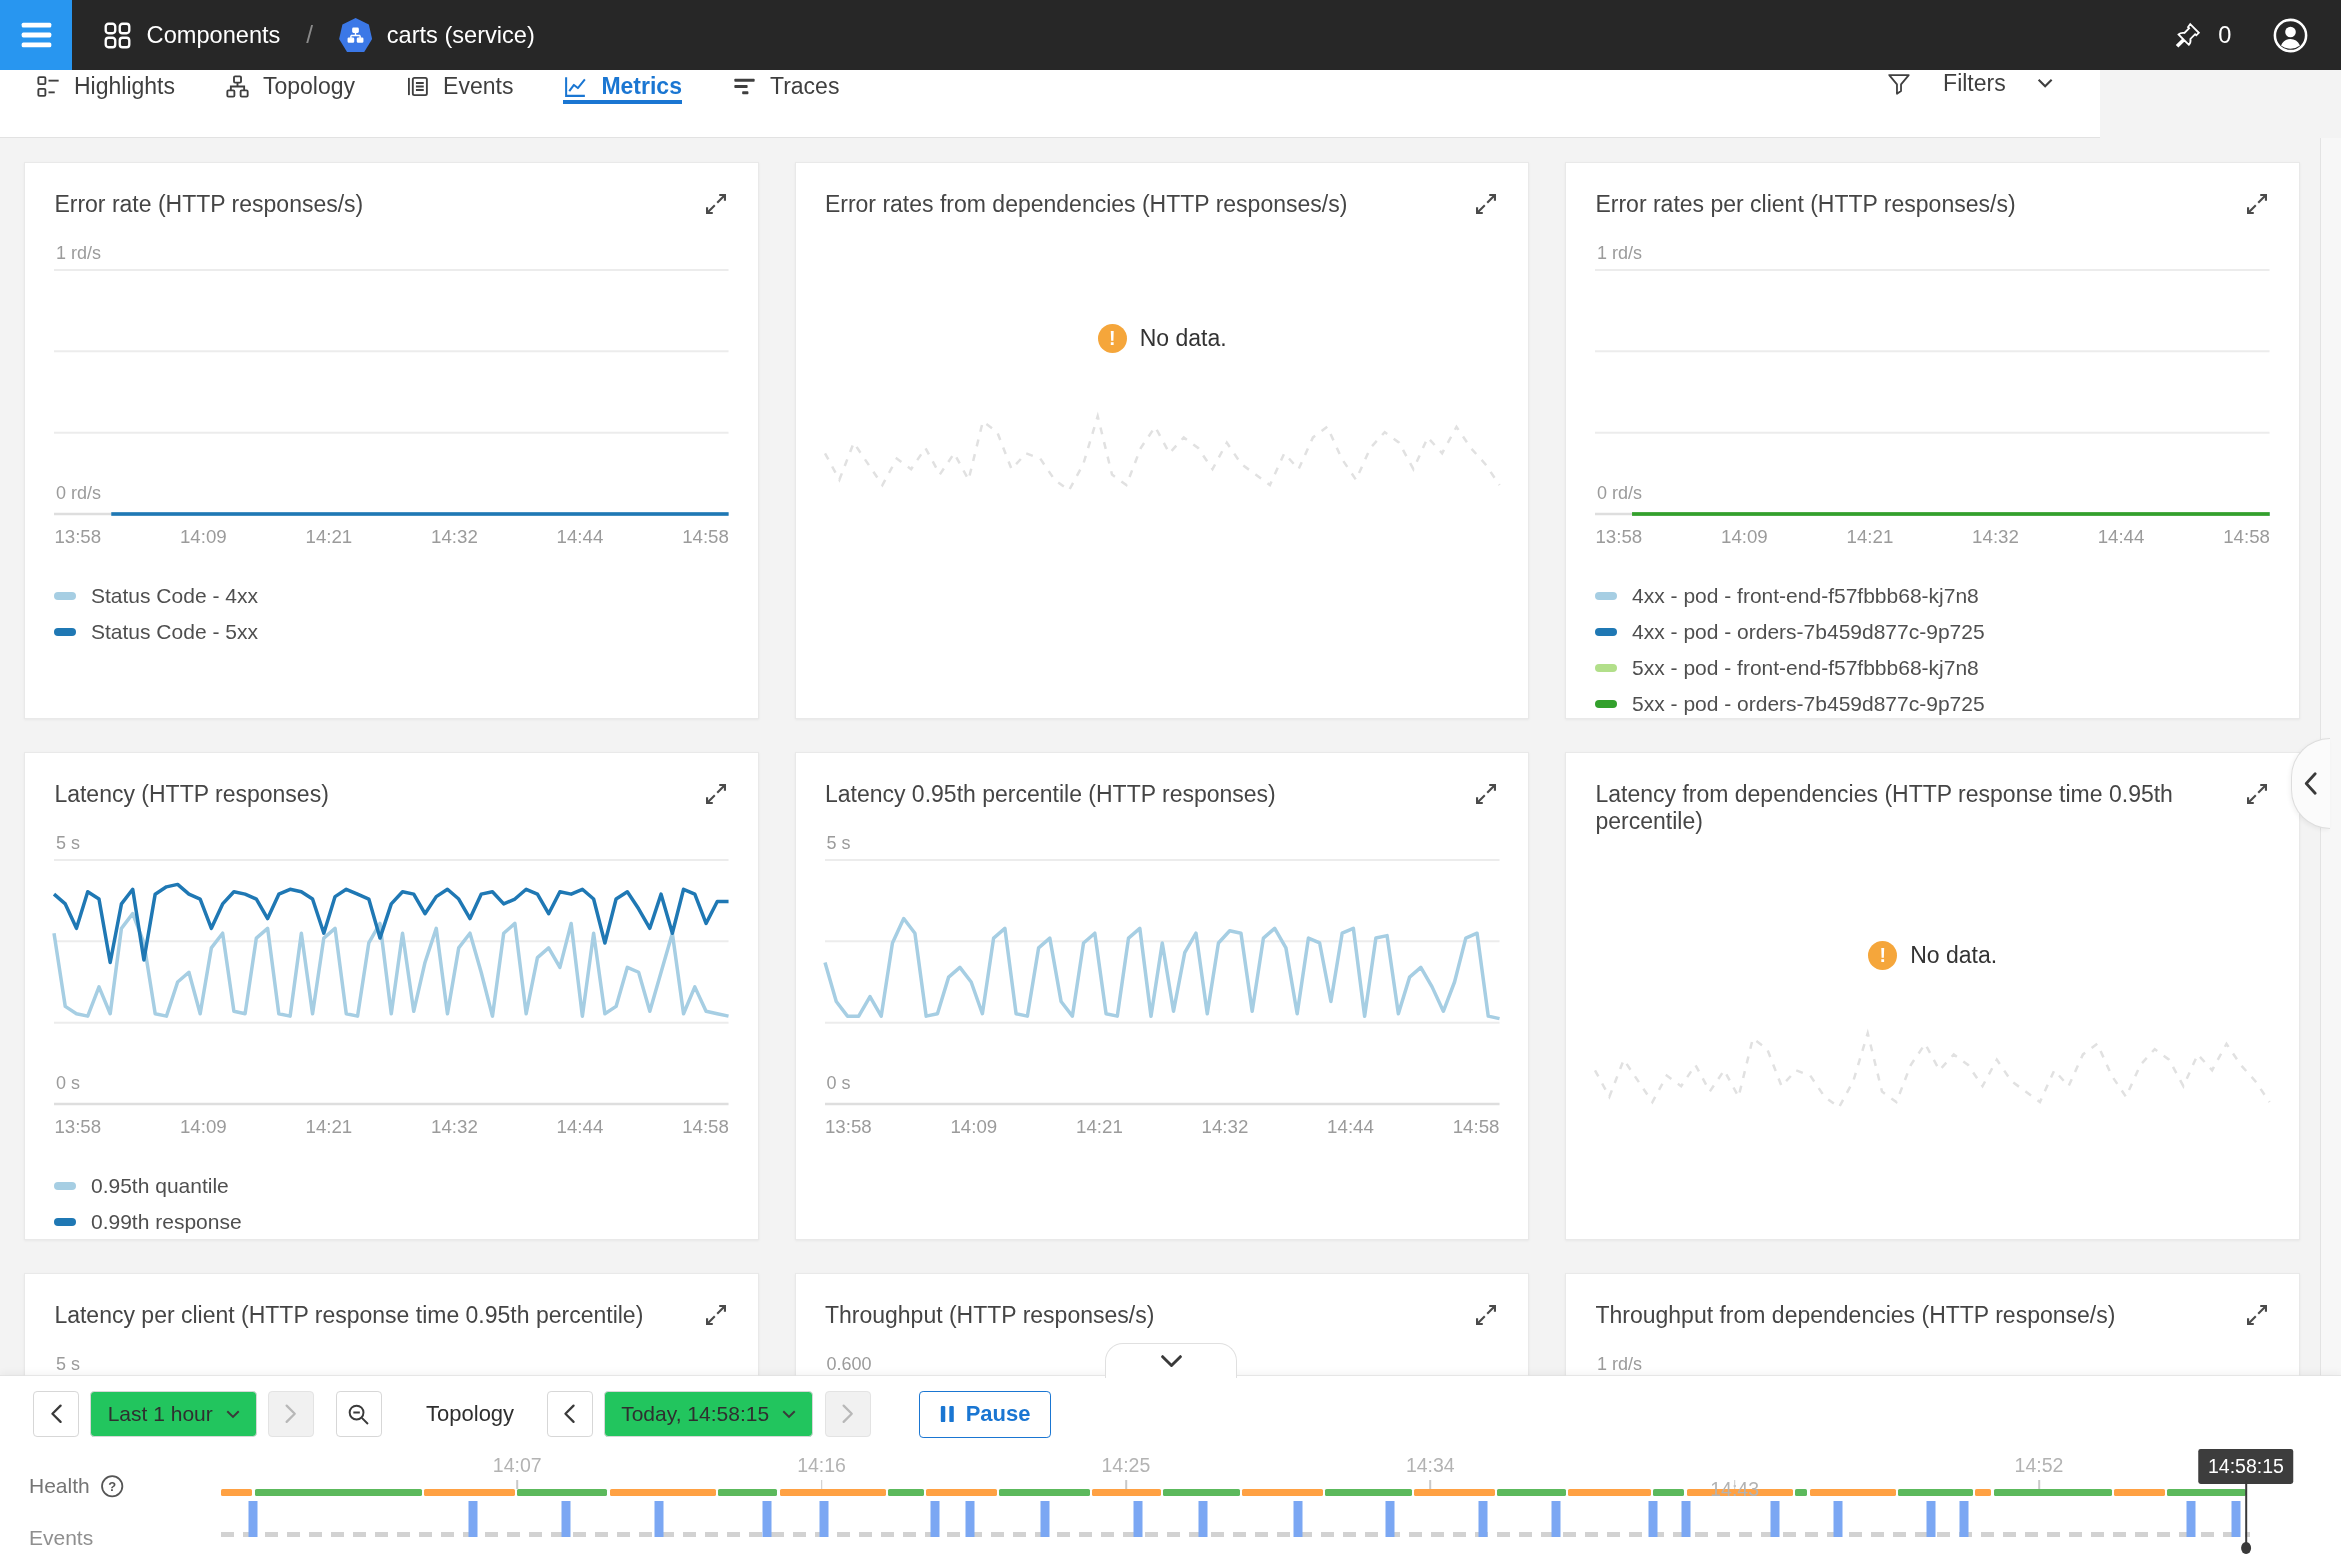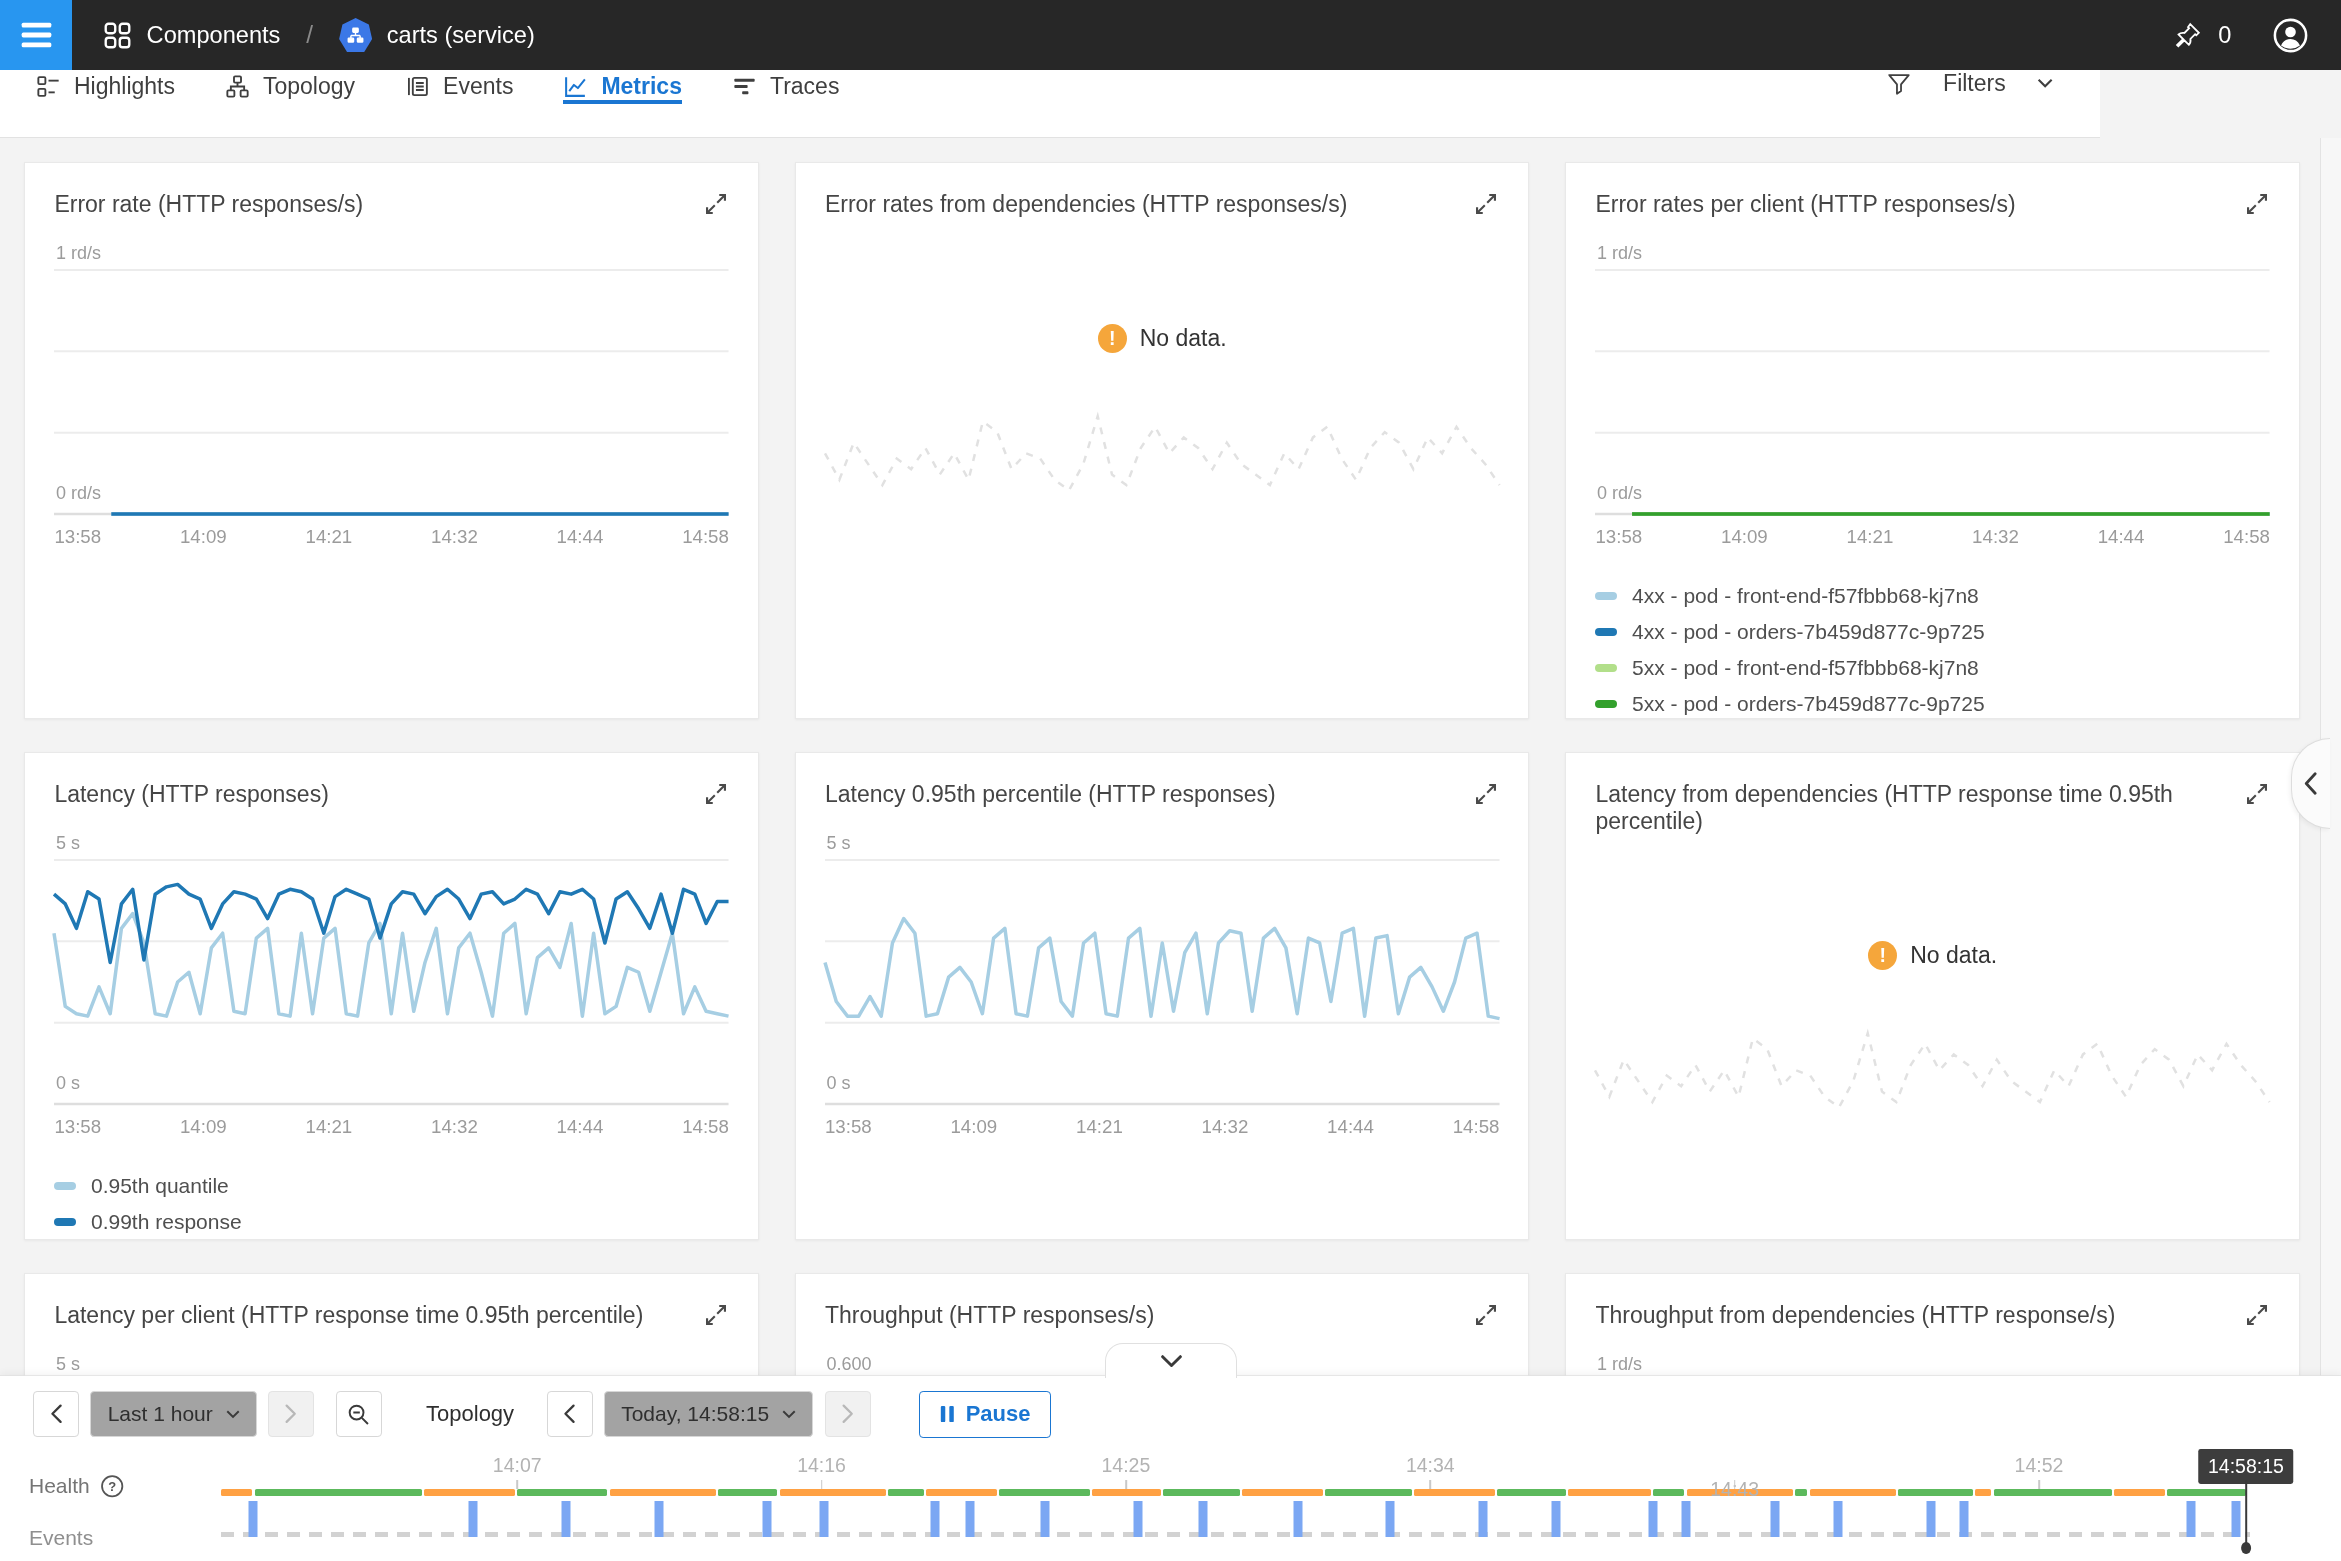--- a/index.html
+++ b/index.html
@@ -47,21 +47,21 @@
   .rail { position:absolute; top:138px; right:0; width:21px; height:1423px; background:#f7f7f7; border-left:0.8px solid #e3e3e3; z-index:40; }
   .rail-thumb { position:absolute; right:6.5px; top:1311px; width:8.1px; height:63px; border-radius:4.1px; background:#dcdcdc; }
   .collapse-tab { position:absolute; top:738px; right:11.4px; width:39px; height:91px; background:#fbfbfb; border:0.8px solid #ddd; border-right:none; border-radius:46px 0 0 46px; display:flex; align-items:center; justify-content:center; z-index:41; cursor:pointer; box-shadow:-1.6px 1.6px 4.1px rgba(0,0,0,.05); }
 
   
   .panel { position:absolute; left:0; bottom:0; width:2342px; height:185px; background:#fff; box-shadow:0 -0.8px 0 #e2e2e2, 0 -3.3px 8.1px rgba(0,0,0,.05); z-index:50; }
   .pull-tab { position:absolute; top:-33px; left:50%; transform:translateX(-50%); width:132px; height:35px; background:#fff; border:0.8px solid #e0e0e0; border-bottom:none; border-radius:18px 18px 0 0; display:flex; align-items:center; justify-content:center; cursor:pointer; }
   .controls { display:flex; align-items:center; padding:14.6px 0 0 33px; gap:11.4px; }
   .btn { height:46px; min-width:46px; border:0.8px solid #d7d7d7; border-radius:4.1px; background:#fff; display:flex; align-items:center; justify-content:center; cursor:pointer; }
   .btn.disabled { background:#f1f1f1; border-color:#e3e3e3; cursor:default; }
-  .dropdown { height:46px; border:0.8px solid #d7d7d7; border-radius:4.1px; background:#a3a3a3; display:flex; align-items:center; gap:13px; padding:0 16.3px; font-size:21px; color:#2f2f2f; cursor:pointer; }
+  .dropdown { height:46px; border:0.8px solid #d7d7d7; border-radius:4.1px; background:#22c55e; display:flex; align-items:center; gap:13px; padding:0 16.3px; font-size:21px; color:#2f2f2f; cursor:pointer; }
   .ctl-label { font-size:22px; color:#2f2f2f; margin:0 21px 0 33px; }
   .pause-btn { height:47px; border:1.6px solid #1a76d2; border-radius:4.1px; background:#fff; color:#1a76d2; font-size:22px; font-weight:bold; display:flex; align-items:center; gap:11.4px; padding:0 19.5px; margin-left:37px; cursor:pointer; }
 
   .tl { position:absolute; left:0; top:70px; width:2342px; height:115px; }
   .tl-side-label { position:absolute; left:29px; font-size:21px; color:#757575; display:flex; align-items:center; gap:9.8px; }
   .tl-track { position:absolute; left:221px; top:0; width:2029px; height:115px; }
   .tick-label { position:absolute; top:8.1px; transform:translateX(-50%); font-size:19.5px; color:#b3b3b3; }
   .tick-mark { position:absolute; top:34px; width:1.6px; height:9px; background:#c9c9c9; transform:translateX(-50%); }
   .health-bar { position:absolute; top:43px; left:0; right:0; height:7.3px; display:flex; gap:2.4px; }
   .hseg { border-radius:1.6px; } .hseg.g { background:#5cb95c; } .hseg.o { background:#ffa143; }
@@ -194,20 +194,30 @@
           <div class="ylab top">1 rd/s</div>
           <div class="ylab bot">0 rd/s</div>
         </div>
         <div class="xticks">
           <span>13:58</span>
           <span>14:09</span>
           <span>14:21</span>
           <span>14:32</span>
           <span>14:44</span>
           <span>14:58</span>
+        </div>
+        <div class="legend">
+          <div class="leg-item">
+            <span class="swatch" style="background:#a6cee3"></span>
+            <span>Status Code - 4xx</span>
+          </div>
+          <div class="leg-item">
+            <span class="swatch" style="background:#1f78b4"></span>
+            <span>Status Code - 5xx</span>
+          </div>
         </div>
       </div>
       <div class="card">
         <div class="card-head">
           <h3 class="card-title">Error rates from dependencies (HTTP responses/s)</h3>
           <span class="expand-btn">
             <svg class="icon" width="26" height="26" viewBox="0 0 32 32" fill="none" stroke="#4a4a4a" stroke-width="2.6">
               <path d="M20 5h7v7M27 5l-9.5 9.5M12 27H5v-7M5 27l9.5-9.5"></path>
             </svg>
           </span>

